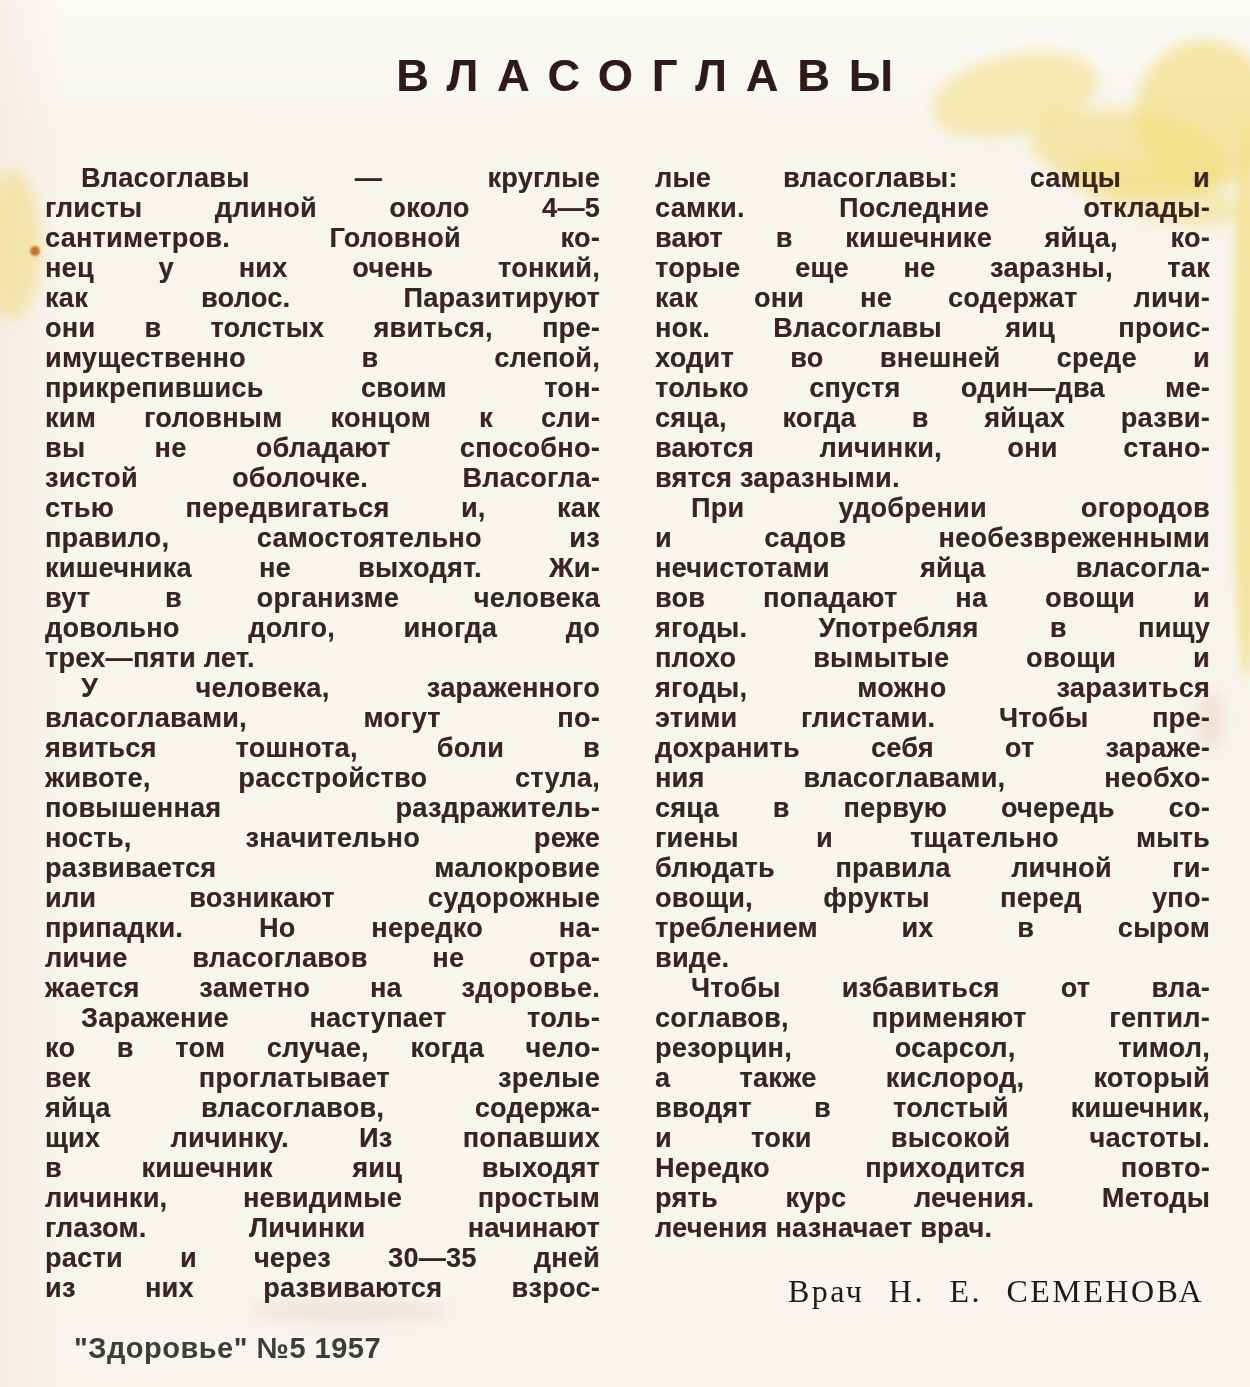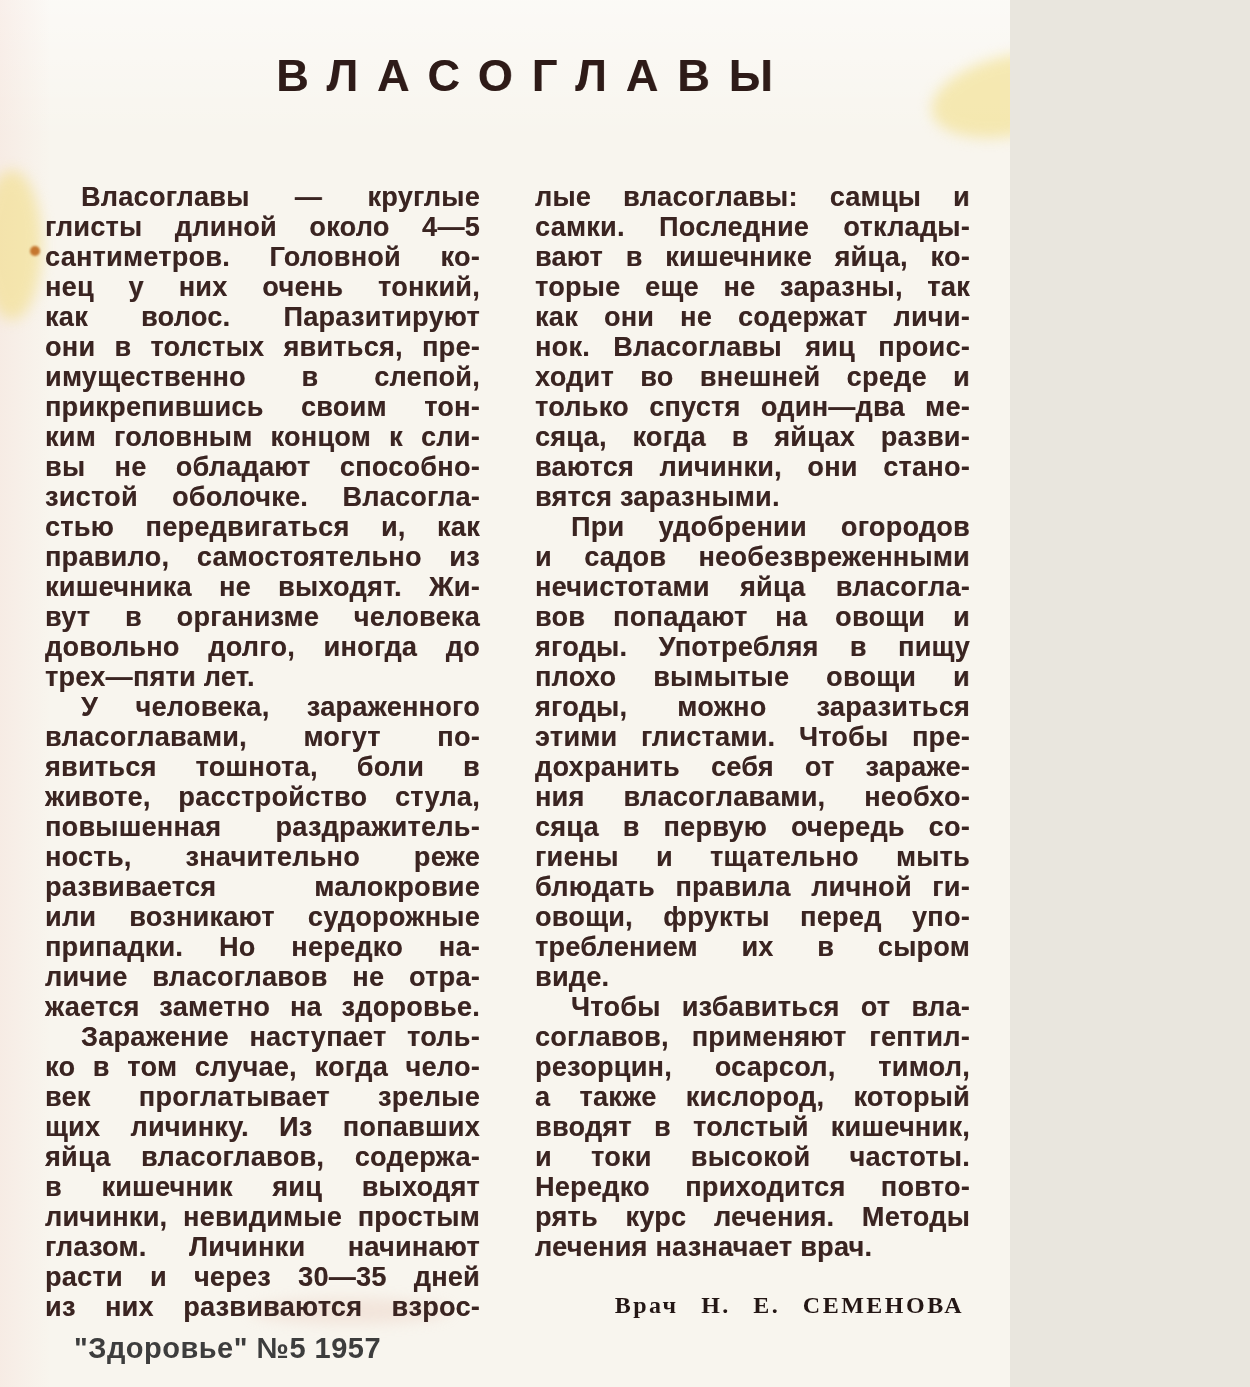--- a/index.html
+++ b/index.html
@@ -7,21 +7,21 @@
     --ink: #3a2421;
     --title-ink: #2e1b18;
     --signature-ink: #241715;
     --footer-ink: #3d3d3d;
     --stain: #f2dd7e;
   }
   * { margin: 0; padding: 0; box-sizing: border-box; }
   html, body { background: #e9e6de; }
   .page {
     position: relative;
-    width: 1010px;
+    width: 1250px;
     height: 1387px;
     background: var(--paper);
     background-image:
       linear-gradient(90deg, rgba(243,214,206,0.30), rgba(243,214,206,0) 5%),
       linear-gradient(180deg, rgba(255,255,255,0.5), rgba(255,255,255,0) 10%);
     overflow: hidden;
     font-family: "Liberation Sans", "DejaVu Sans", sans-serif;
   }
   
   .stain { position: absolute; border-radius: 50%; filter: blur(7px); pointer-events: none; }
@@ -45,21 +45,21 @@
     font-weight: 700;
     letter-spacing: 19px;
     color: var(--title-ink);
     text-shadow: 0.4px 0.4px 0 rgba(46,27,24,0.55);
   }
 
   
   .columns {
     position: relative;
     display: flex;
-    margin-top: 80px;
+    margin-top: 61px;
     padding: 0 40px 0 45px;
     gap: 55px;
   }
   .col { width: 555px; }
   .line {
     font-size: 27px;
     font-weight: 700;
     line-height: 30px;
     letter-spacing: 0.3px;
     color: var(--ink);
@@ -70,22 +70,22 @@
   }
   .line.indent { text-indent: 36px; }
   .line.end { text-align-last: left; }
 
   
   .signature {
     margin-top: 30px;
     padding-right: 6px;
     text-align: right;
     font-family: "Liberation Serif", "DejaVu Serif", serif;
-    font-size: 24px;
-    font-weight: 700;
+    font-size: 32px;
+    font-weight: 400;
     letter-spacing: 2.5px;
     word-spacing: 14px;
     color: var(--signature-ink);
   }
 
   
   .footer {
     position: absolute;
     left: 74px;
     top: 1332px;
@@ -138,22 +138,22 @@
         <div class="line">повышенная раздражитель-</div>
         <div class="line">ность, значительно реже</div>
         <div class="line">развивается малокровие</div>
         <div class="line">или возникают судорожные</div>
         <div class="line">припадки. Но нередко на-</div>
         <div class="line">личие власоглавов не отра-</div>
         <div class="line">жается заметно на здоровье.</div>
         <div class="line indent">Заражение наступает толь-</div>
         <div class="line">ко в том случае, когда чело-</div>
         <div class="line">век проглатывает зрелые</div>
+        <div class="line">яйца власоглавов, содержа-</div>
         <div class="line">щих личинку. Из попавших</div>
-        <div class="line">яйца власоглавов, содержа-</div>
         <div class="line">в кишечник яиц выходят</div>
         <div class="line">личинки, невидимые простым</div>
         <div class="line">глазом. Личинки начинают</div>
         <div class="line">расти и через 30—35 дней</div>
         <div class="line">из них развиваются взрос-</div>
       </div>
     <div class="col">
 
     <div class="line">лые власоглавы: самцы и</div>
         <div class="line">самки. Последние отклады-</div>

